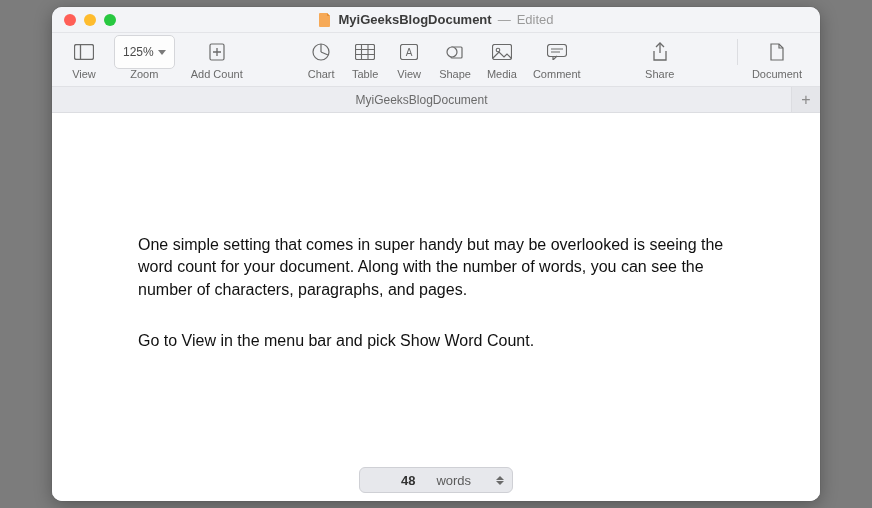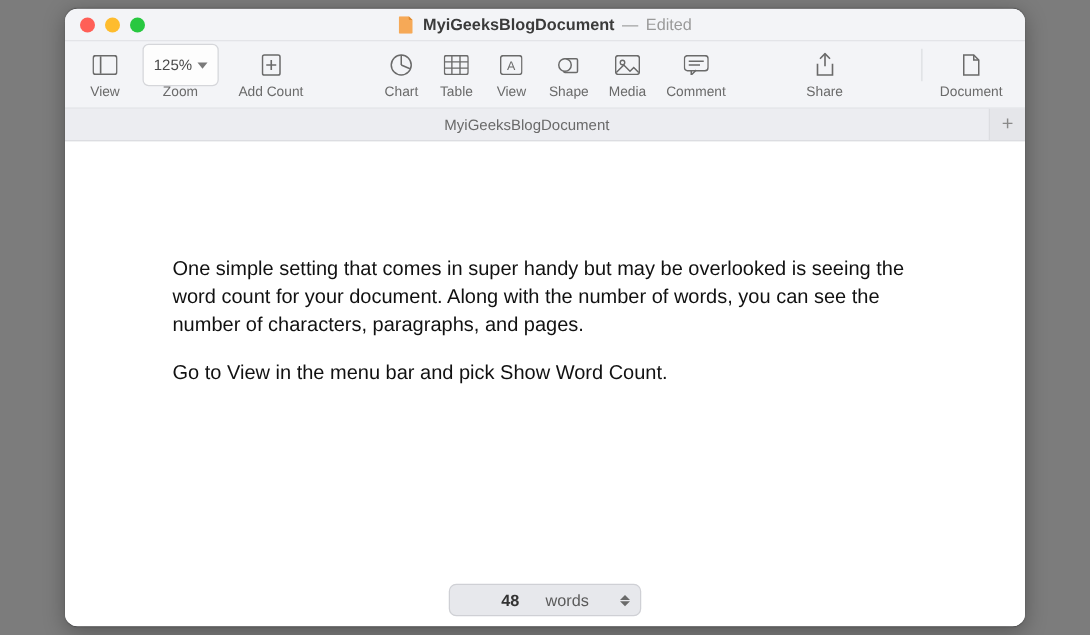--- a/index.html
+++ b/index.html
@@ -150,21 +150,21 @@
   .page {
     width: 772px;
     background: #fff;
     box-shadow: 0 0 0 1px #dcdde1;
     margin-top: 0;
     padding: 92px 86px 40px 86px;
     color: #111;
     font-size: 16px;
     line-height: 1.4;
   }
-  .page p { margin-bottom: 16px; }
+  .page p { margin-bottom: 16px; margin-top: 29px; }
   
   .wordcount-pill {
     position: absolute;
     bottom: 8px;
     left: 50%;
     transform: translateX(-50%);
     background: #e7e8ec;
     border: 1px solid #cfd0d5;
     border-radius: 6px;
     height: 26px;

